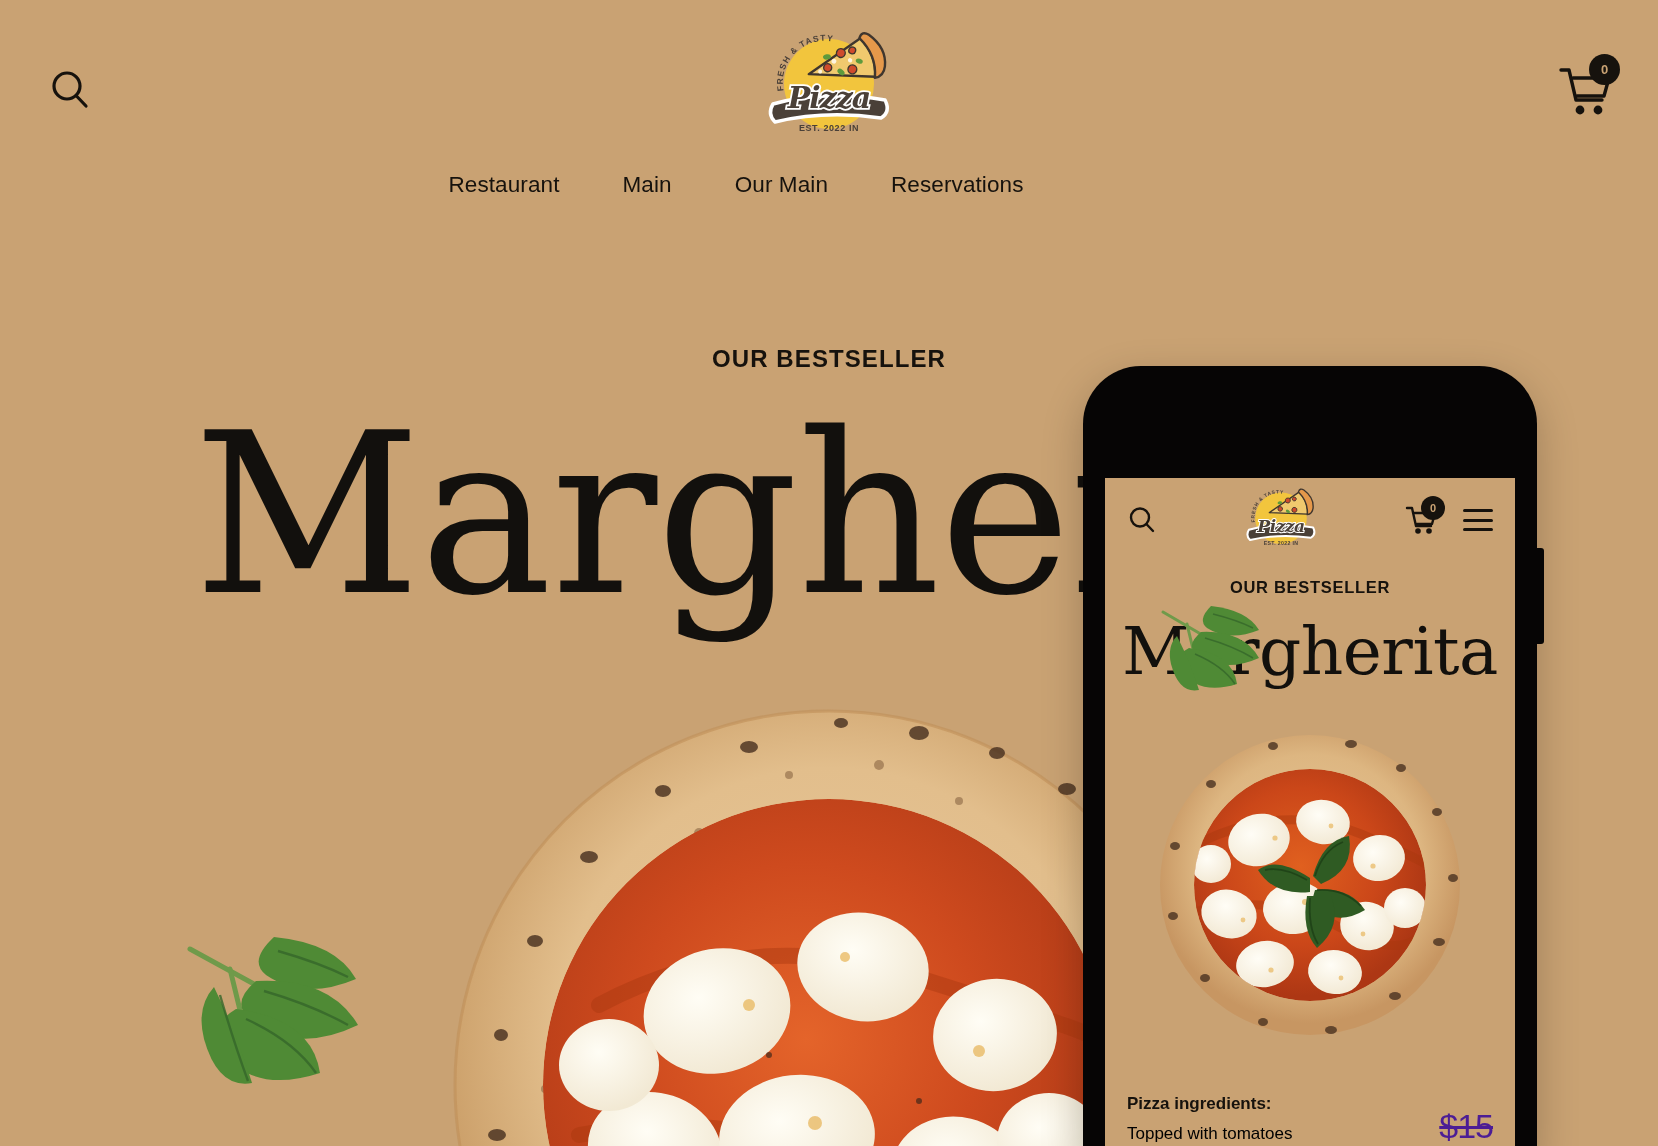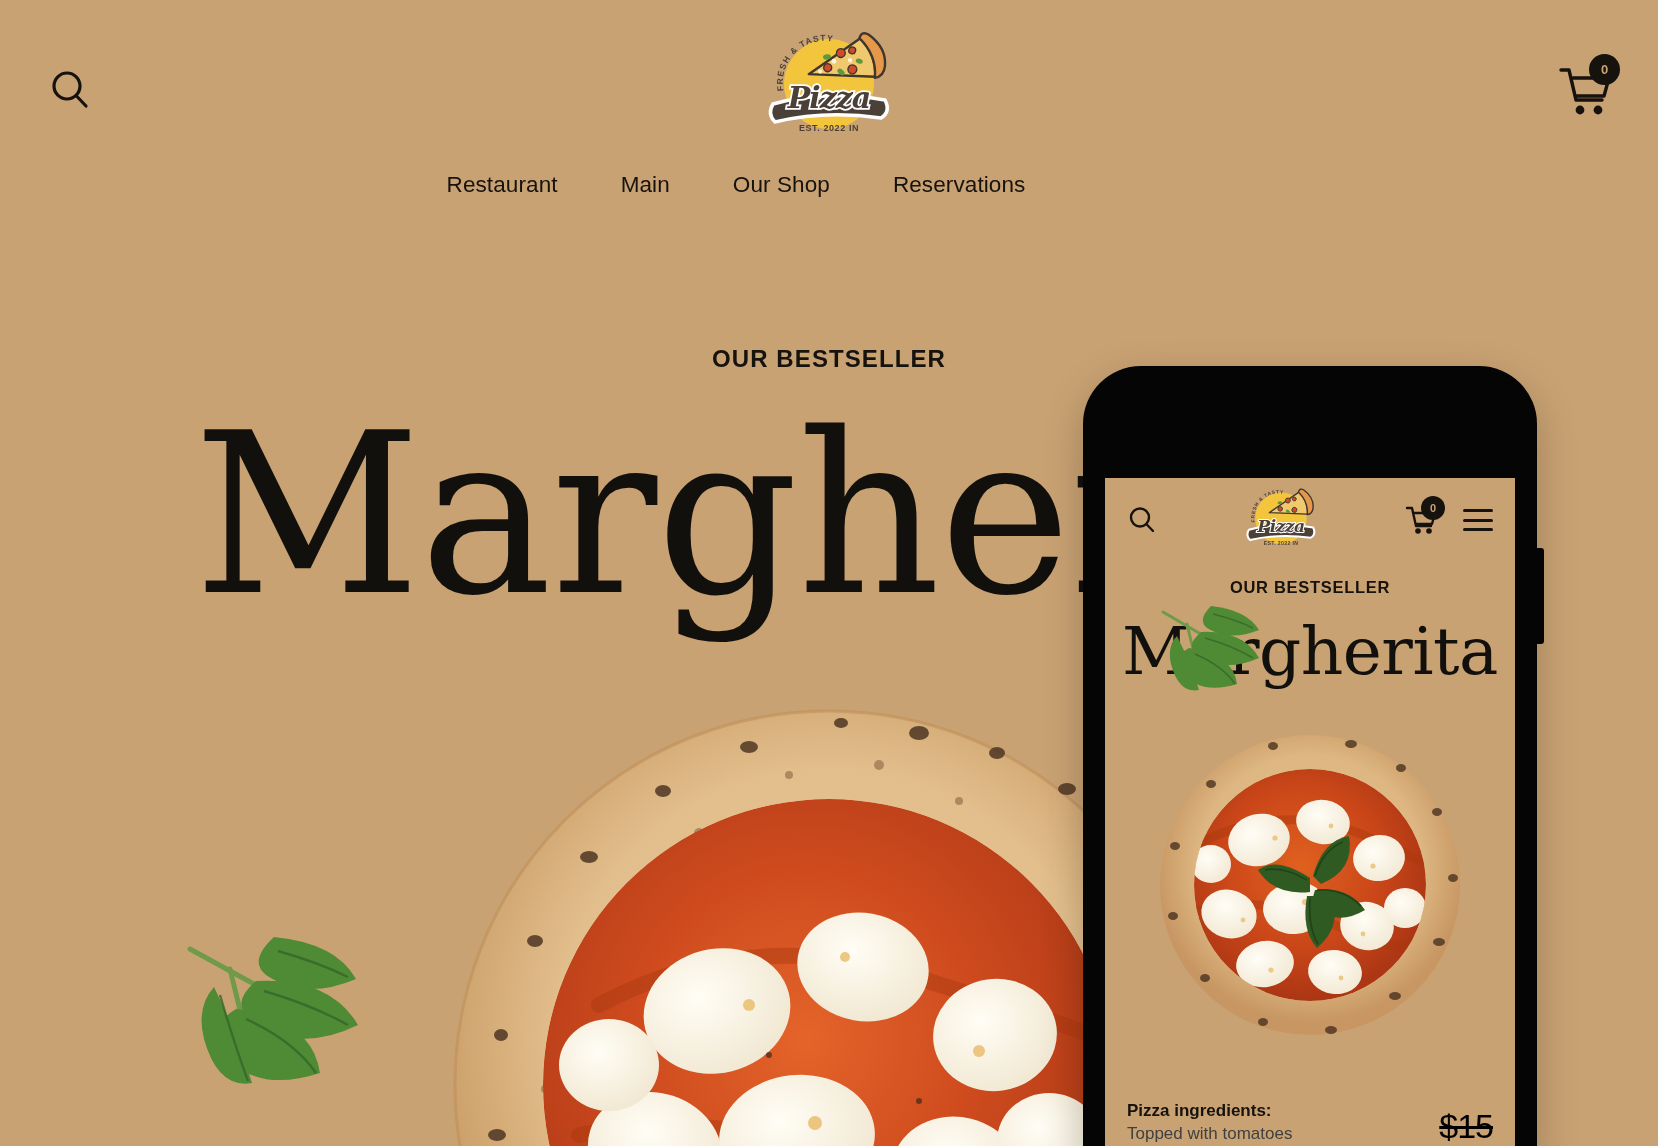--- a/index.html
+++ b/index.html
@@ -258,28 +258,29 @@
   }
 
   .ph-ing-title {
     font-size:17px;
     font-weight:700;
     color:#16120d;
     line-height:1.35;
   }
   .ph-ing-text {
     font-size:17px;
-    color:#404040;
+    color:#000000;
     line-height:1.35;
     max-width:230px;
+    margin-top:7px;
   }
   .ph-price {
     font-size:34px;
     font-weight:400;
-    color:#000000;
+    color:#4c1d95;
     text-decoration:line-through;
     letter-spacing:-1px;
     white-space:nowrap;
   }
 </style>
 </head>
 <body>
 
 <div id="stage">
 
@@ -484,21 +485,21 @@
         <circle cx="22" cy="46" r="4.4" fill="#16120d"></circle>
         <circle cx="40" cy="46" r="4.4" fill="#16120d"></circle>
       </svg>
       <span class="cart-badge">0</span>
     </div>
   </div>
 
   <nav class="main-nav">
     <a class="nav-link">Restaurant</a>
     <a class="nav-link">Main</a>
-    <a class="nav-link">Our Shop</a>
+    <a class="nav-link">Our Main</a>
     <a class="nav-link">Reservations</a>
   </nav>
 
   <div class="phone">
     <div class="phone-side-btn"></div>
 
     <div class="phone-screen">
 
       <div class="phone-header">
         <div class="ph-search">

